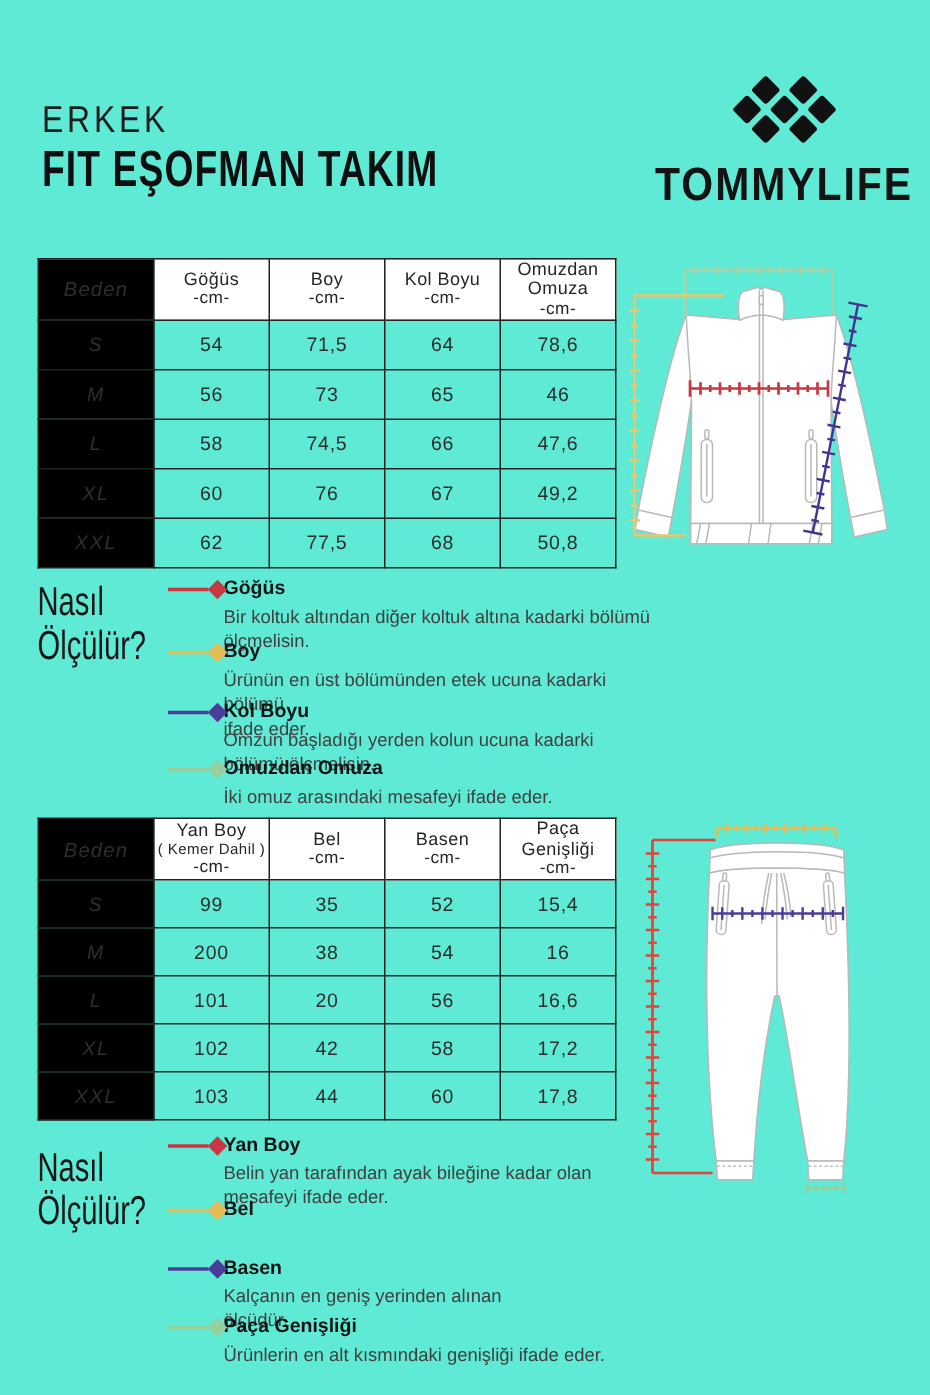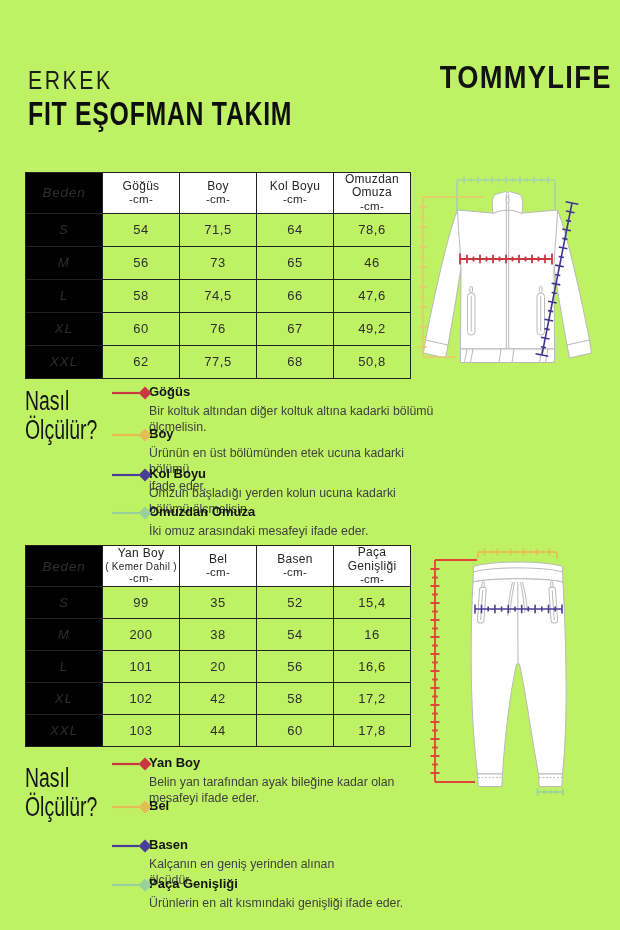--- a/index.html
+++ b/index.html
@@ -1,26 +1,26 @@
 <!DOCTYPE html>
 <html><head>
 <meta charset="utf-8">
 <style>
   html,body{margin:0;padding:0;background:#fff;}
-  .page{position:relative;width:620px;height:930px;background:#bef264;overflow:hidden;
+  .page{position:relative;width:620px;height:930px;background:#5eead4;overflow:hidden;
         font-family:"Liberation Sans",sans-serif;color:#222;}
 
   
   .category{position:absolute;left:28px;top:66px;font-size:25px;font-weight:400;letter-spacing:3px;
             color:#1c1c1c;transform:scaleX(.85);transform-origin:0 0;white-space:nowrap;}
   .title{position:absolute;left:28px;top:94px;font-size:34px;font-weight:700;letter-spacing:1px;
          color:#0f0f0f;transform:scaleX(.73);transform-origin:0 0;white-space:nowrap;}
 
   
-  .brand{position:absolute;left:428px;top:50px;width:190px;display:flex;flex-direction:row;align-items:center;}
+  .brand{position:absolute;left:428px;top:50px;width:190px;display:flex;flex-direction:column;align-items:center;}
   .wordmark{font-size:31px;font-weight:700;letter-spacing:1.5px;color:#131313;margin-top:9px;
             transform:scaleX(.88);transform-origin:50% 50%;white-space:nowrap;}
 
   
   .size-table{position:absolute;left:25px;width:386px;border-collapse:collapse;table-layout:fixed;}
   .t1{top:172px;} .t2{top:545px;}
   .size-table th,.size-table td{border:1px solid #222;text-align:center;vertical-align:middle;
         padding:0;font-weight:400;color:#2e2e2e;}
   .size-table col.c0{width:77px;}
   th.head{font-size:12px;line-height:1.12;letter-spacing:.3px;font-weight:500;color:#262626;background:#fff;}

